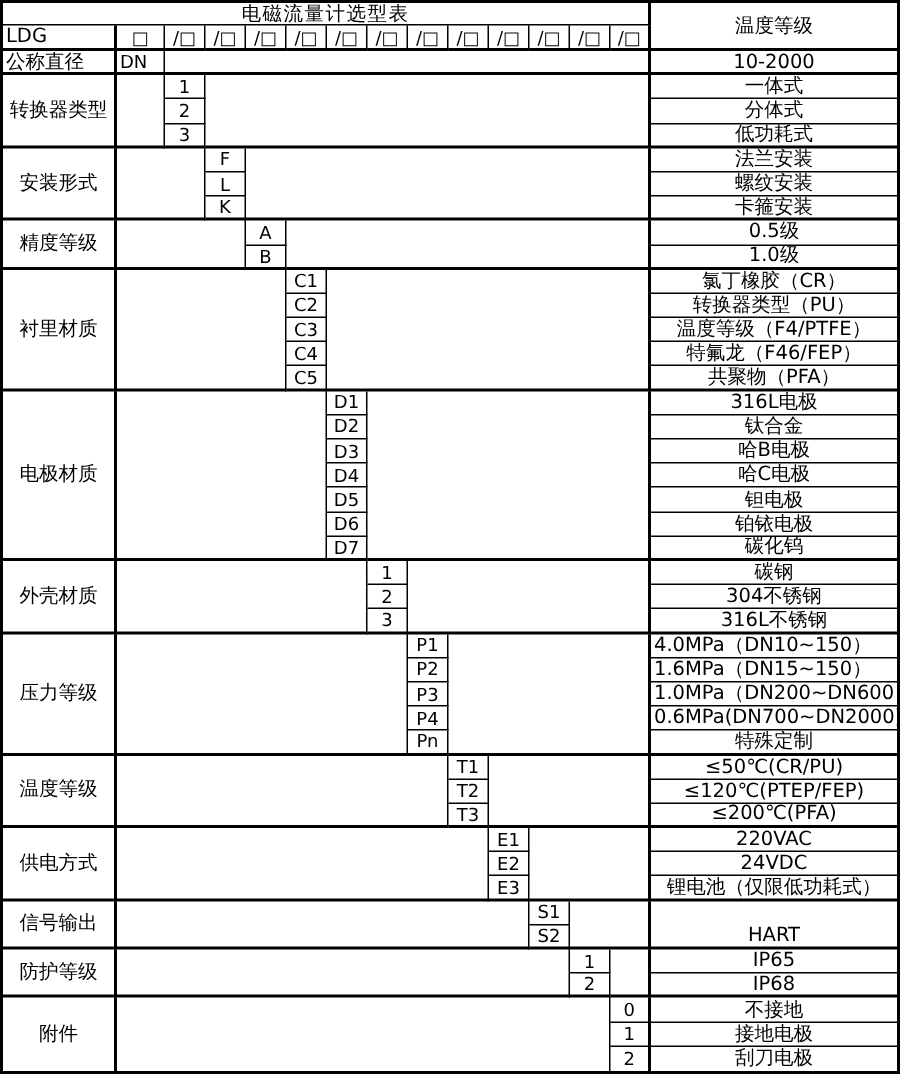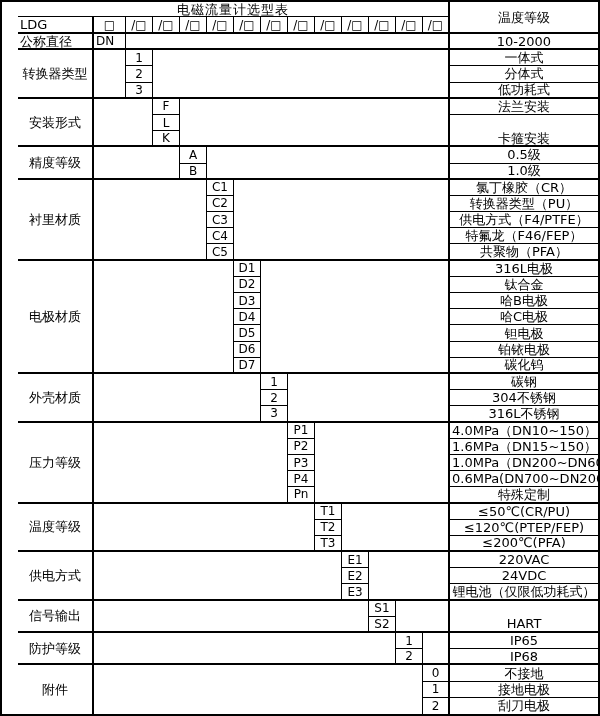--- a/index.html
+++ b/index.html
@@ -4,21 +4,20 @@
 <style>
   html,body{margin:0;padding:0;background:#fff;}
   .tbl{
     width:600px;height:716px;box-sizing:border-box;
     border:2px solid #000;background:#fff;color:#000;
     display:grid;
     grid-template-columns:76px 32px repeat(12,27px) 1fr;
     grid-template-rows:15px 17px repeat(42,1fr);
     font-family:"DejaVu Sans","Liberation Sans",sans-serif;
     font-size:13px;
-    padding-left:16px;
   }
   .c{
     border-right:1px solid #000;border-bottom:1px solid #000;
     display:flex;align-items:center;justify-content:center;
     overflow:hidden;white-space:nowrap;line-height:1;
     box-sizing:border-box;min-width:0;min-height:0;
   }
   .lbl{border-right-width:2px}
   .dv{border-right-width:2px}
   .bb2{border-bottom-width:2px}
@@ -66,41 +65,42 @@
   <div class="c fn" style="grid-area:5/15/6/16">分体式</div>
   <div class="c lbl bb2" style="grid-area:7/1/10/2">安装形式</div>
 
   <div class="c fn bb2" style="grid-area:6/15/7/16">低功耗式</div>
   <div class="c bb2" style="grid-area:7/2/10/4"></div>
   <div class="c code" style="grid-area:7/4/8/5">F</div>
   <div class="c code" style="grid-area:8/4/9/5">L</div>
   <div class="c code bb2" style="grid-area:9/4/10/5">K</div>
   <div class="c dv bb2" style="grid-area:7/5/10/15"></div>
   <div class="c fn" style="grid-area:7/15/8/16">法兰安装</div>
+  <div class="c fn" style="grid-area:8/15/9/16">螺纹安装</div>
   <div class="c fn bb2" style="grid-area:9/15/10/16">卡箍安装</div>
 
   <div class="c lbl bb2" style="grid-area:10/1/12/2">精度等级</div>
   <div class="c bb2" style="grid-area:10/2/12/5"></div>
   <div class="c code" style="grid-area:10/5/11/6">A</div>
   <div class="c code bb2" style="grid-area:11/5/12/6">B</div>
   <div class="c dv bb2" style="grid-area:10/6/12/15"></div>
   <div class="c fn" style="grid-area:10/15/11/16">0.5级</div>
   <div class="c fn bb2" style="grid-area:11/15/12/16">1.0级</div>
 
   <div class="c lbl bb2" style="grid-area:12/1/17/2">衬里材质</div>
   <div class="c bb2" style="grid-area:12/2/17/6"></div>
   <div class="c code" style="grid-area:12/6/13/7">C1</div>
   <div class="c code" style="grid-area:13/6/14/7">C2</div>
   <div class="c code" style="grid-area:14/6/15/7">C3</div>
   <div class="c code" style="grid-area:15/6/16/7">C4</div>
   <div class="c code bb2" style="grid-area:16/6/17/7">C5</div>
   <div class="c dv bb2" style="grid-area:12/7/17/15"></div>
   <div class="c fn" style="grid-area:12/15/13/16">氯丁橡胶（CR）</div>
   <div class="c fn" style="grid-area:13/15/14/16">转换器类型（PU）</div>
-  <div class="c fn" style="grid-area:14/15/15/16">供电方式（F4/PTFE）</div>
+  <div class="c fn" style="grid-area:14/15/15/16">温度等级（F4/PTFE）</div>
   <div class="c fn" style="grid-area:15/15/16/16">特氟龙（F46/FEP）</div>
   <div class="c fn bb2" style="grid-area:16/15/17/16">共聚物（PFA）</div>
 
   <div class="c lbl bb2" style="grid-area:17/1/24/2">电极材质</div>
   <div class="c bb2" style="grid-area:17/2/24/7"></div>
   <div class="c code" style="grid-area:17/7/18/8">D1</div>
   <div class="c code" style="grid-area:18/7/19/8">D2</div>
   <div class="c code" style="grid-area:19/7/20/8">D3</div>
   <div class="c code" style="grid-area:20/7/21/8">D4</div>
   <div class="c code" style="grid-area:21/7/22/8">D5</div>

